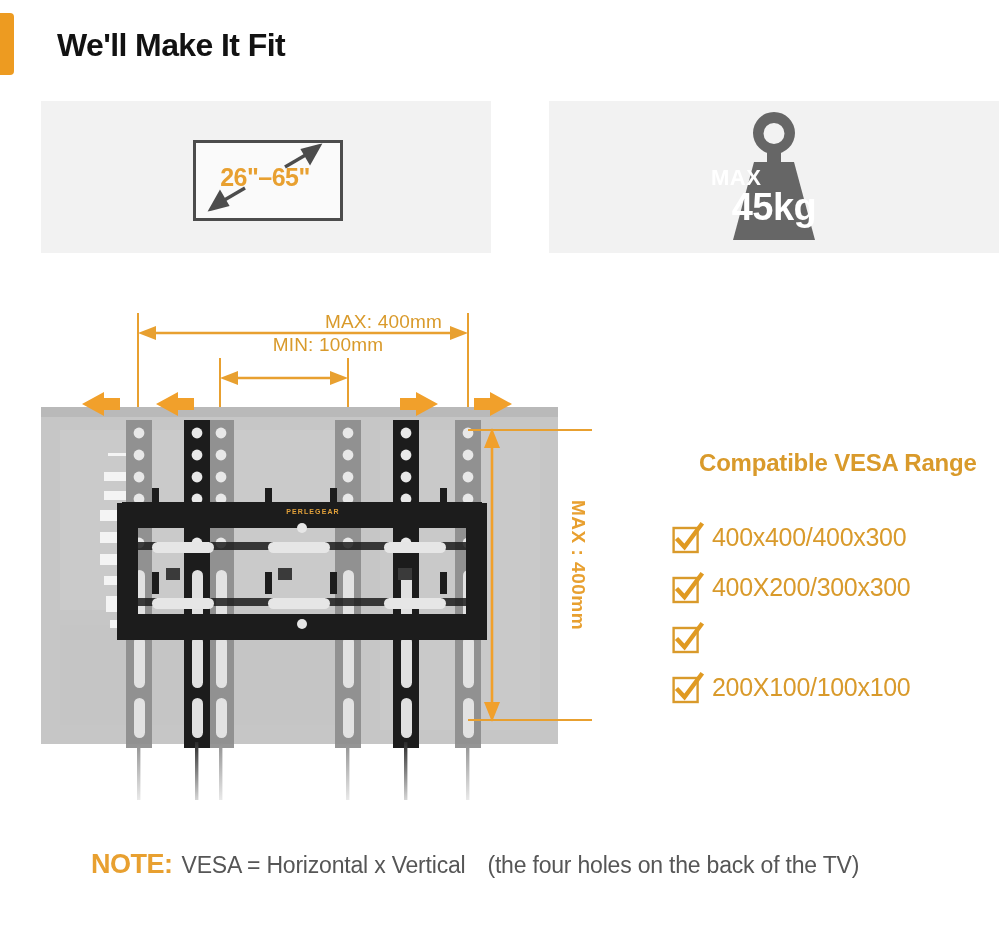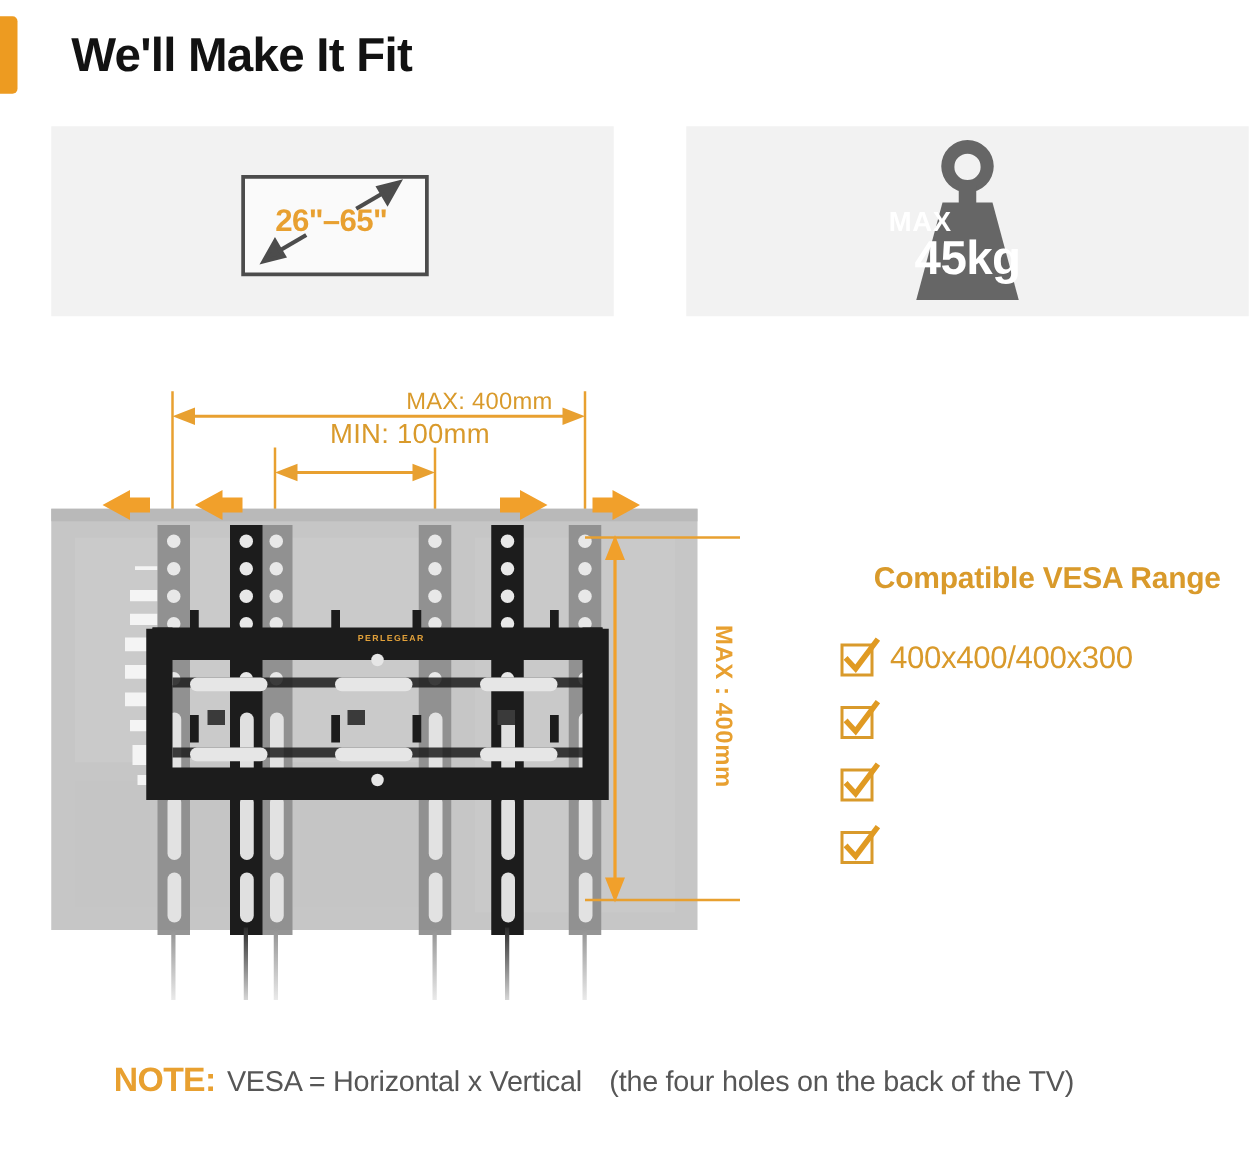--- a/index.html
+++ b/index.html
@@ -11,21 +11,21 @@
   .abs{position:absolute;}
 
   
   #accent-bar{
     left:0;top:13px;width:14px;height:62px;
     background:#ED9B21;
     border-radius:0 4px 4px 0;
   }
   #page-title{
     left:57px;top:14px;
-    font-size:38px;font-weight:bold;color:#121212;
+    font-size:32px;font-weight:bold;color:#121212;
     letter-spacing:-0.6px;line-height:62px;white-space:nowrap;
   }
 
   
   .spec-card{background:#F2F2F2;}
   #card-size{left:41px;top:101px;width:450px;height:152px;}
   #card-weight{left:549px;top:101px;width:450px;height:152px;}
 
   
   #tv-outline{
@@ -50,41 +50,41 @@
     font-size:38px;font-weight:bold;color:#FFFFFF;letter-spacing:-0.5px;
   }
 
   
   #lbl-max-h{
     left:178px;top:311px;width:264px;text-align:right;
     font-size:19px;color:#D99A2B;letter-spacing:0.2px;white-space:nowrap;
   }
   #lbl-min-h{
     left:228px;top:334px;width:200px;text-align:center;
-    font-size:22px;color:#D99A2B;letter-spacing:0.2px;white-space:nowrap;
+    font-size:19px;color:#D99A2B;letter-spacing:0.2px;white-space:nowrap;
   }
 
   
   .vlabel{
     transform-origin:0 0;
     font-size:19px;color:#E8A030;letter-spacing:0.5px;
     white-space:nowrap;font-weight:bold;
   }
   #lbl-max-v{left:589px;top:500px;transform:rotate(90deg);}
   #lbl-min-v{left:547px;top:505px;transform:rotate(90deg);}
 
   
   #vesa-title{
     left:655px;top:449px;
     font-size:24px;font-weight:bold;color:#D99A2B;
     letter-spacing:-0.2px;white-space:nowrap;margin-left:44px;
   }
   #vesa-list{left:672px;top:512px;width:320px;}
   .vesa-row{
-    display:flex;height:50px;
+    display:flex;align-items:center;height:50px;
   }
   .vesa-check{
     width:27px;height:27px;flex:0 0 27px;position:relative;margin-right:13px;
   }
   .vesa-label{
     font-size:25px;color:#D99A2B;letter-spacing:-0.3px;white-space:nowrap;
     font-family:"Liberation Sans","DejaVu Sans",sans-serif;
   }
 
   
@@ -389,37 +389,39 @@
     <span class="vesa-label">400x400/400x300</span>
   </div>
 
   <div class="vesa-row">
     <span class="vesa-check">
       <svg viewBox="0 0 30 30" style="overflow:visible;width:30px;height:30px;">
         <rect x="1.6" y="4" width="24" height="24" fill="none" stroke="#D99A2B" stroke-width="2.4"></rect>
         <path d="M6 16 L12.5 23 L29 1" fill="none" stroke="#E09A22" stroke-width="4.4" stroke-linecap="square"></path>
       </svg>
     </span>
+    <span class="vesa-label">400X200/300x300</span>
   </div>
 
   <div class="vesa-row">
     <span class="vesa-check">
       <svg viewBox="0 0 30 30" style="overflow:visible;width:30px;height:30px;">
         <rect x="1.6" y="4" width="24" height="24" fill="none" stroke="#D99A2B" stroke-width="2.4"></rect>
         <path d="M6 16 L12.5 23 L29 1" fill="none" stroke="#E09A22" stroke-width="4.4" stroke-linecap="square"></path>
       </svg>
     </span>
   </div>
 
   <div class="vesa-row">
     <span class="vesa-check">
       <svg viewBox="0 0 30 30" style="overflow:visible;width:30px;height:30px;">
         <rect x="1.6" y="4" width="24" height="24" fill="none" stroke="#D99A2B" stroke-width="2.4"></rect>
         <path d="M6 16 L12.5 23 L29 1" fill="none" stroke="#E09A22" stroke-width="4.4" stroke-linecap="square"></path>
       </svg>
     </span>
+    <span class="vesa-label">200X100/100x100</span>
   </div>
 
 </div>
 
 <div class="abs" id="note">
   <span id="note-label">NOTE:</span><span id="note-text">VESA = Horizontal x Vertical</span><span id="note-paren">(the four holes on the back of the TV)</span>
 </div>
 
 </body></html>

